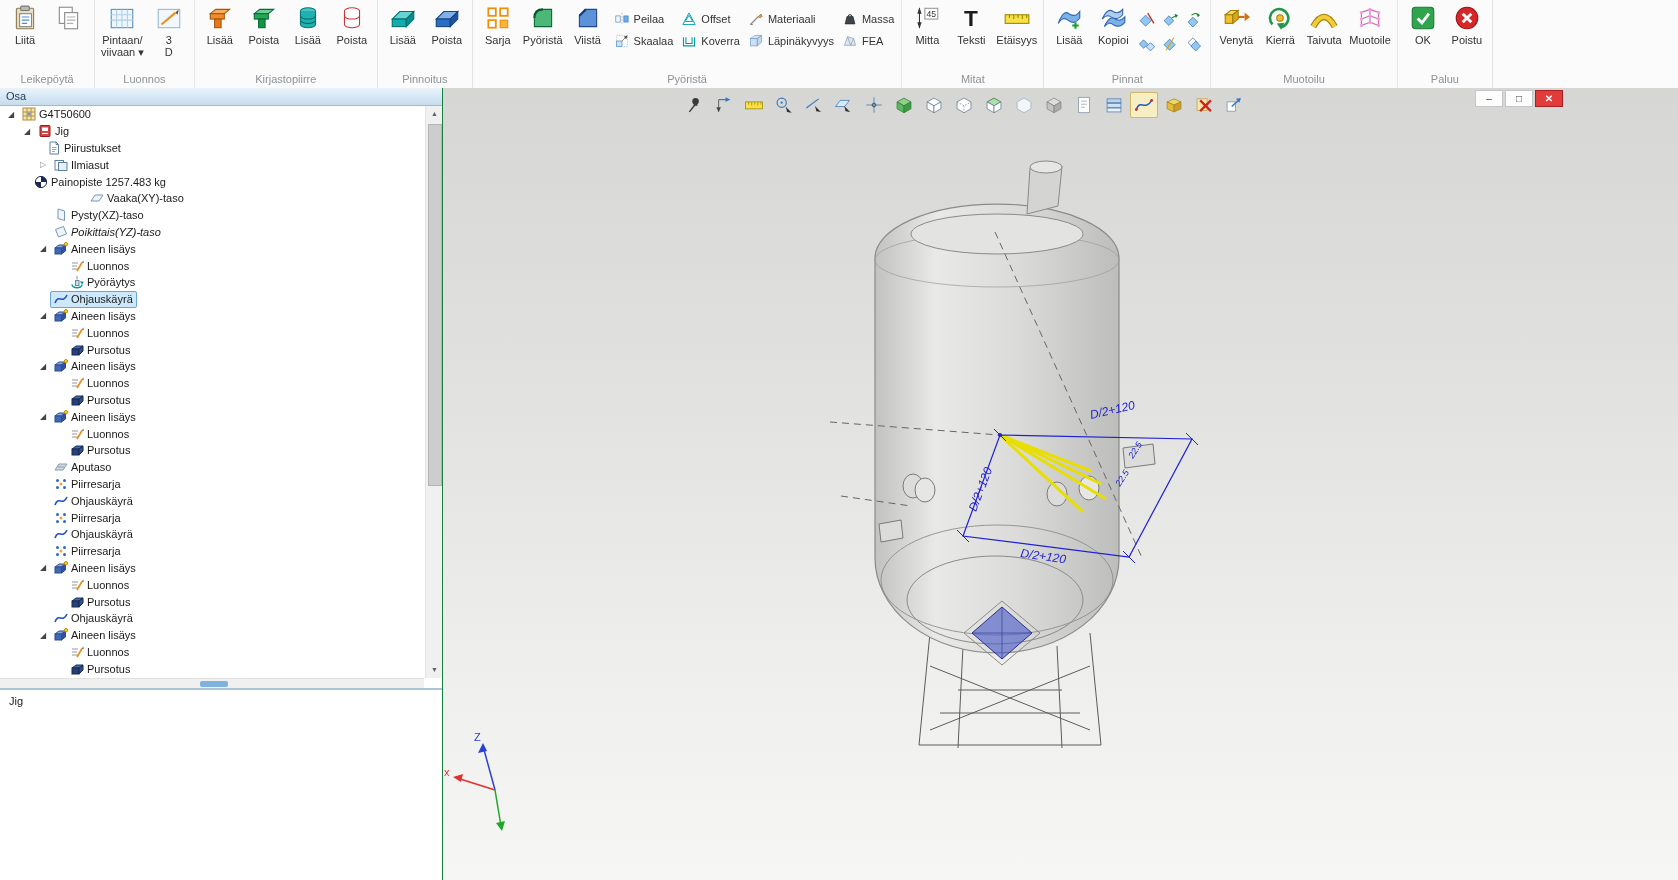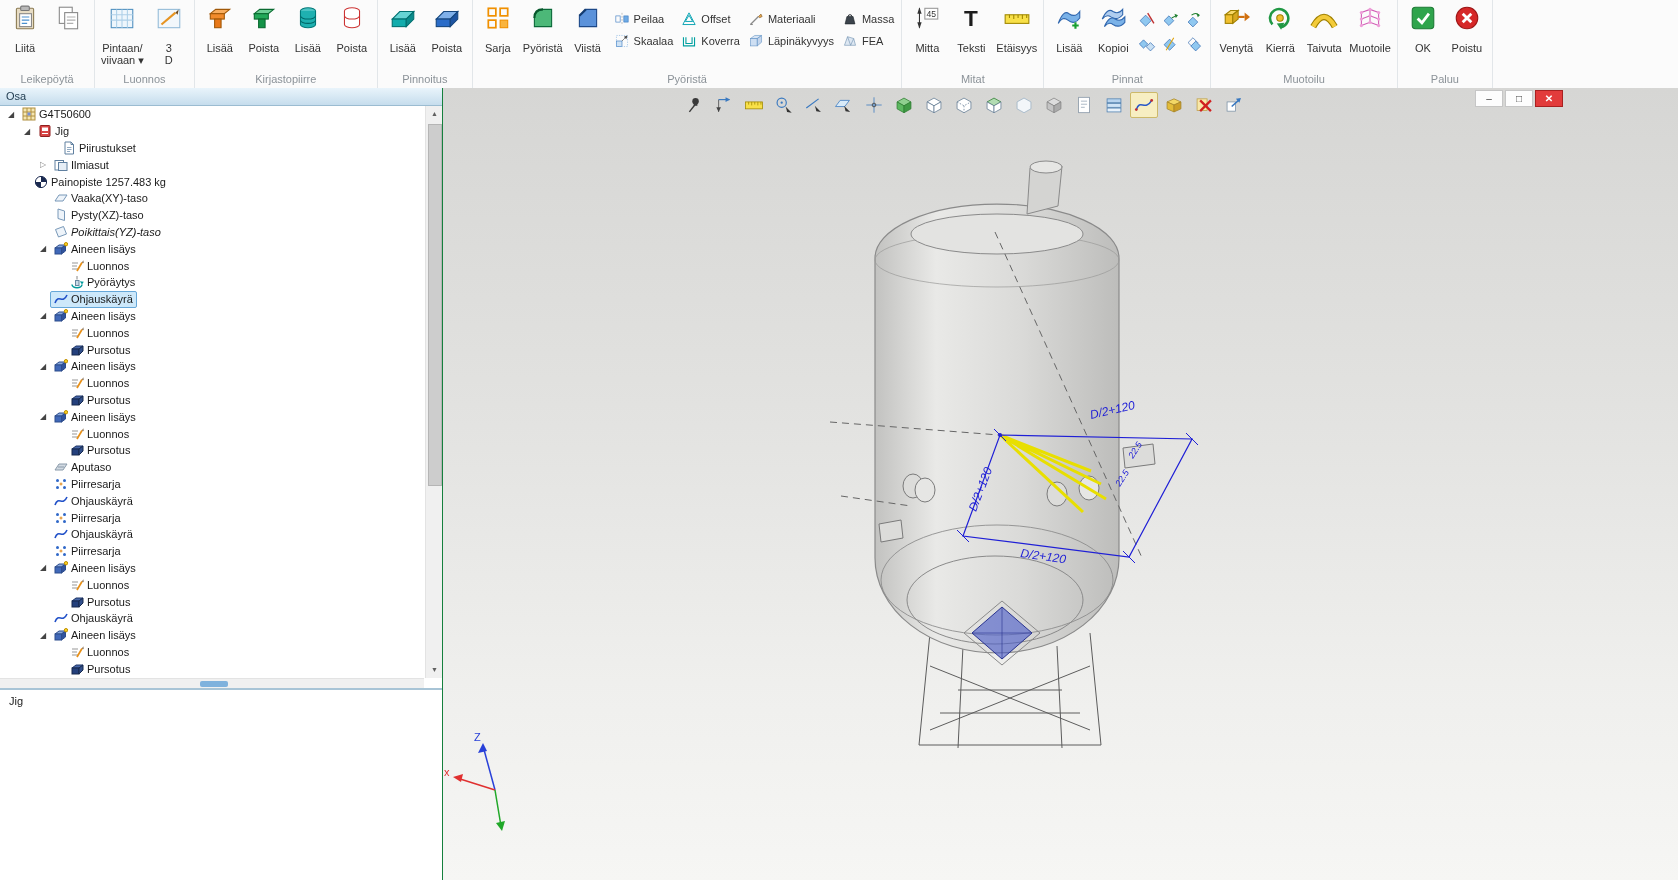--- a/index.html
+++ b/index.html
@@ -5,21 +5,21 @@
   html,body{margin:0;padding:0;width:1678px;height:880px;overflow:hidden;
     font-family:"Liberation Sans",sans-serif;background:#fff;}
   
   .ribbon{position:absolute;left:0;top:0;width:1678px;height:88px;background:#fbfbfb;
     border-bottom:1px solid #cfd4d8;display:flex;align-items:stretch;}
   .rgroup{border-right:1px solid #e2e6e9;display:flex;flex-direction:column;padding:0 4px;}
   .rgroup-content{flex:1;display:flex;align-items:flex-start;gap:2px;padding-top:3px;}
   .rgroup-label{height:15px;text-align:center;font-size:11px;color:#8b9298;line-height:13px;}
   .rbtn-large{display:flex;flex-direction:column;align-items:center;min-width:38px;padding:1px 2px;border-radius:3px;}
   .rbtn-large .ric{display:block;width:28px;height:28px;}
-  .rlabel{font-size:11px;color:#333;text-align:center;line-height:12px;white-space:pre-line;margin-top:10px;}
+  .rlabel{font-size:11px;color:#333;text-align:center;line-height:12px;white-space:pre-line;margin-top:2px;}
   .smallcol{display:flex;flex-direction:column;margin-top:5px;}
   .rbtn-small{display:flex;align-items:center;gap:4px;height:22px;padding:0 3px;font-size:11px;color:#333;border-radius:2px;}
   .ric-s{display:block;width:16px;height:16px;}
   .smallicons{display:grid;grid-template-columns:repeat(3,22px);grid-auto-rows:22px;gap:2px;margin-top:6px;}
   .sic{display:flex;align-items:center;justify-content:center;border-radius:2px;}
   
   .left-panel{position:absolute;left:0;top:88px;width:442px;height:792px;background:#fff;
     border-right:3px solid #15803d;}
   .panel-header{height:18px;background:linear-gradient(#e9f4fb,#c6dded);border-bottom:1px solid #9bbcd1;
     font-size:11px;color:#1f3a4e;padding:2px 6px 0;box-sizing:border-box;}
@@ -434,21 +434,21 @@
         <span class="tarrow">◢</span>
         <span class="tinner">
           <span class="ticon"><svg width="14" height="14" viewBox="0 0 14 14">
               <rect x="2" y="1.5" width="10" height="11" rx="1" fill="#d84545" stroke="#8f1f1f"></rect>
               <rect x="4" y="3.5" width="6" height="3.5" fill="#fff"></rect>
               <line x1="4" y1="9.5" x2="10" y2="9.5" stroke="#fff"></line>
             </svg></span>
           <span class="tlabel">Jig</span>
         </span>
       </div>
-      <div class="trow" style="padding-left: 44px;">
+      <div class="trow" style="padding-left: 16px; margin-left: 13px;">
         <span class="tarrow"></span>
         <span class="tinner">
           <span class="ticon"><svg width="14" height="14" viewBox="0 0 14 14">
               <path d="M3 1 H9 L11.5 3.5 V13 H3 Z" fill="#fff" stroke="#6080a0"></path>
               <path d="M9 1 V3.5 H11.5" fill="none" stroke="#6080a0"></path>
               <path d="M5 6.5 H9.5 M5 8.5 H9.5 M5 10.5 H8" stroke="#92aac2"></path>
             </svg></span>
           <span class="tlabel">Piirustukset</span>
         </span>
       </div>
@@ -466,21 +466,21 @@
         <span class="tarrow"></span>
         <span class="tinner">
           <span class="ticon"><svg width="14" height="14" viewBox="0 0 14 14">
               <circle cx="7" cy="7" r="5.6" fill="#fff" stroke="#1b2a50"></circle>
               <path d="M7 1.4 A5.6 5.6 0 0 1 12.6 7 L7 7 Z" fill="#1b2a50"></path>
               <path d="M7 12.6 A5.6 5.6 0 0 1 1.4 7 L7 7 Z" fill="#1b2a50"></path>
             </svg></span>
           <span class="tlabel">Painopiste 1257.483 kg</span>
         </span>
       </div>
-      <div class="trow" style="padding-left: 36px;">
+      <div class="trow" style="padding-left: 36px; margin-left: 36px;">
         <span class="tarrow"></span>
         <span class="tinner">
           <span class="ticon"><svg width="14" height="14" viewBox="0 0 14 14">
               <polygon points="1,10 5,4 13,4 9,10" fill="#eef4fa" stroke="#7898b8"></polygon>
             </svg></span>
           <span class="tlabel">Vaaka(XY)-taso</span>
         </span>
       </div>
       <div class="trow" style="padding-left: 36px;">
         <span class="tarrow"></span>

